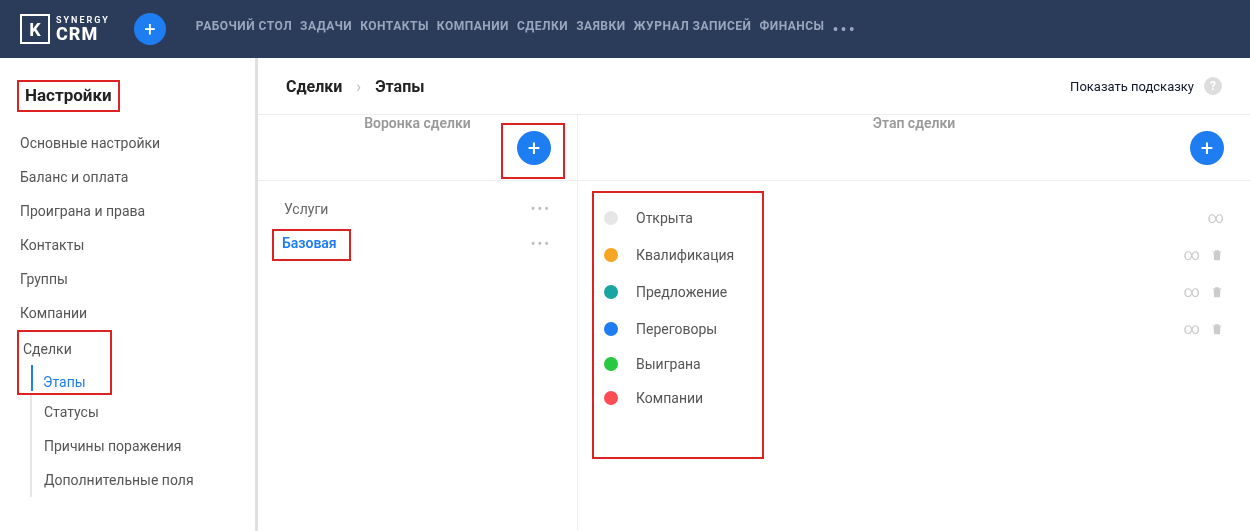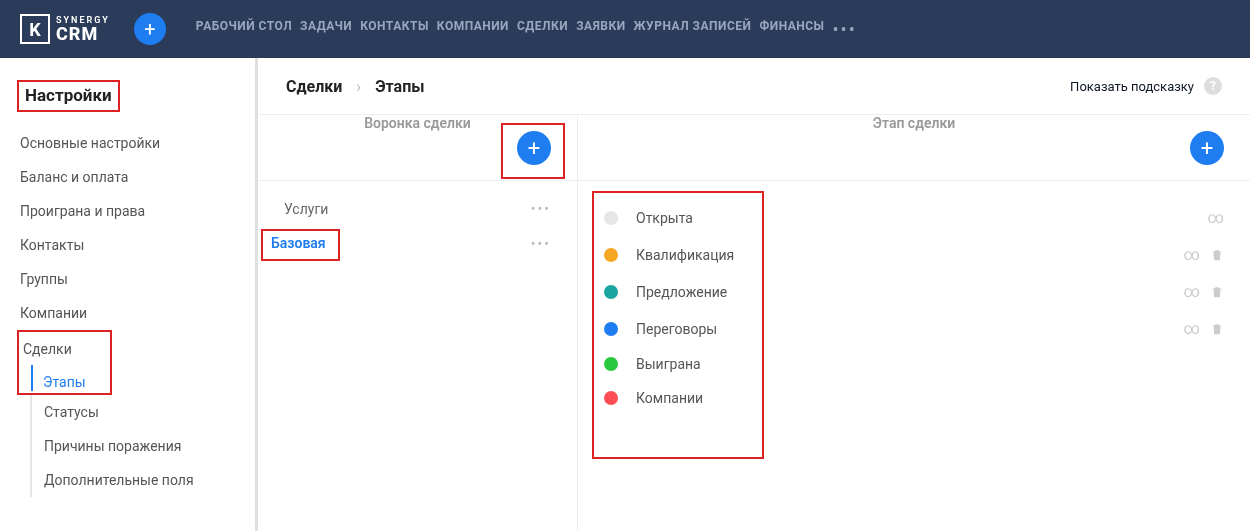--- a/index.html
+++ b/index.html
@@ -176,21 +176,21 @@
     display: flex; align-items: flex-end;
     padding: 10px 26px;
     cursor: pointer;
   }
   .funnel-name { color: #666; font-size: 14px; }
   .funnel-more { margin-left: auto; color: #bbb; letter-spacing: 2px; font-size: 14px; cursor: pointer; }
   .hl-funnel-active {
     border: 2px solid #d22;
     display: inline-block;
     padding: 4px 12px 8px 8px;
-    margin-left: 3px;
+    margin-left: 14px;
     margin-top: 2px;
   }
 
   .stage-list { padding: 18px 26px; position: relative; }
   .stage-row {
     display: flex; align-items: center;
     padding: 9px 0;
   }
   .stage-dot {
     width: 14px; height: 14px;

